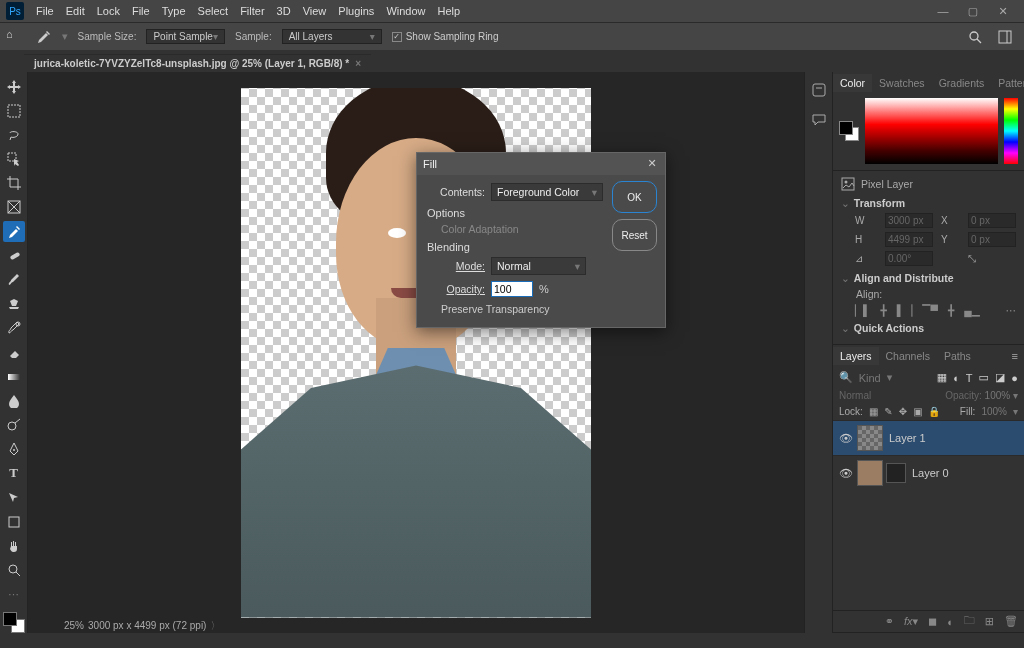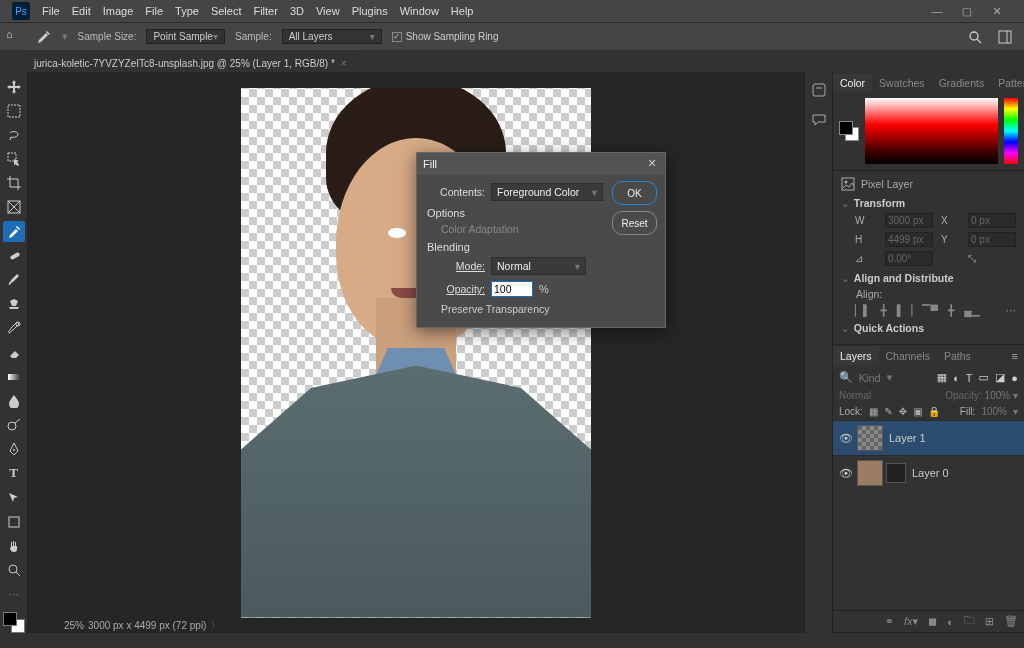--- a/index.html
+++ b/index.html
@@ -1,29 +1,29 @@
 <!DOCTYPE html>
 <html><head>
 <meta charset="utf-8">
 <style>
   * { box-sizing: border-box; margin: 0; padding: 0; font-family: "Segoe UI", Tahoma, sans-serif; }
   body { background:#323232; width:1024px; height:648px; overflow:hidden; font-size:11px; color:#ccc; }
-  .menubar { height:22px; background:#454545; display:flex; align-items:center; padding:0 12px; }
+  .menubar { height:22px; background:#454545; display:flex; align-items:center; padding:0 6px; }
   .menubar .ps { width:18px; height:18px; background:#001e36; color:#31a8ff; font-size:10px; display:flex; align-items:center; justify-content:center; margin-right:6px; border-radius:2px;}
   .menubar .menuitem { padding:2px 6px; color:#ddd; cursor:default; }
   .menubar .spacer { flex:1; }
   .menubar .winbtn { width:30px; text-align:center; color:#aaa; }
   .optbar { height:28px; background:#454545; border-top:1px solid #2a2a2a; display:flex; align-items:center; padding:0 6px; gap:10px; }
   .optbar .home { width:20px; height:18px; color:#ccc; }
   .optbar .dd { background:#333; border:1px solid #222; padding:1px 6px; font-size:10px; color:#ccc; min-width:70px; display:flex; align-items:center; justify-content:space-between; }
   .optbar .chk { display:flex; align-items:center; gap:4px; font-size:10px; color:#ccc;}
   .optbar .chkbox { width:10px; height:10px; border:1px solid #888; display:inline-flex; align-items:center; justify-content:center; font-size:8px;}
   .optbar .lbl { font-size:10px; color:#bbb; }
   .tabbar { height:22px; background:#323232; display:flex; align-items:flex-end; padding-left:24px;}
-  .tabbar .tab { background:#323232; border-top:1px solid #2a2a2a; padding:3px 10px; font-size:10px; color:#ccc; display:flex; align-items:center; gap:6px;}
+  .tabbar .tab { background:#323232; border-top:1px solid #2a2a2a; padding:3px 10px; font-size:10px; color:#ccc; display:flex; align-items:center; gap:6px;font-weight:bold;}
   .body { display:flex; height:561px; }
   .tools { width:28px; background:#323232; display:flex; flex-direction:column; align-items:center; padding-top:4px; gap:3px; border-right:1px solid #232323;}
   .tool { width:22px; height:22px; display:flex; align-items:center; justify-content:center; color:#ccc; border-radius:2px;}
   .tool.active { background:#1f6db6; color:#fff;}
   .swatch { width:22px; height:22px; position:relative; margin-top:4px;}
   .swatch .fg { position:absolute; width:14px; height:14px; background:#000; border:1px solid #777; top:0; left:0;}
   .swatch .bg { position:absolute; width:14px; height:14px; background:#fff; border:1px solid #777; bottom:0; right:0;}
   .canvasarea { flex:1; background:#262626; position:relative; display:flex; align-items:center; justify-content:center; }
   .doc { width:350px; height:530px; background:repeating-conic-gradient(#ccc 0% 25%,#fff 0% 50%) 0/16px 16px; position:relative; overflow:hidden;}
   .portrait { position:absolute; inset:0; }
@@ -35,21 +35,21 @@
   .portrait .eyeL { position:absolute; bottom:380px; left:42%; width:18px; height:10px; background:#fff; border-radius:50%;}
   .portrait .mouth { position:absolute; bottom:320px; left:50%; transform:translateX(-50%); width:50px; height:10px; background:#8a4b44; border-radius:0 0 20px 20px;}
   .dialog { position:absolute; top:80px; left:50%; width:250px; background:#4a4a4a; border:1px solid #666; box-shadow:0 4px 16px rgba(0,0,0,.5);}
   .dialog .titlebar { height:22px; background:#535353; display:flex; align-items:center; justify-content:space-between; padding:0 6px; color:#eee; font-size:11px;}
   .dialog .close { width:14px; height:14px; color:#ccc; text-align:center; cursor:default;}
   .dialog .content { padding:8px 10px 12px; }
   .dialog .row { display:flex; align-items:center; gap:6px; margin-bottom:6px;}
   .dialog .row label { width:58px; text-align:right; font-size:10.5px; color:#ddd;}
   .dialog .dd2 { flex:1; background:#3a3a3a; border:1px solid #2c2c2c; padding:2px 5px; font-size:10.5px; color:#eee; display:flex; justify-content:space-between; align-items:center;}
   .dialog .btns { position:absolute; right:8px; top:28px; display:flex; flex-direction:column; gap:6px;}
-  .dialog .btn { width:45px; height:24px; border:1px solid #888; border-radius:10px; background:#4a4a4a; color:#eee; font-size:10px; display:flex; align-items:center; justify-content:center;}
+  .dialog .btn { width:45px; height:32px; border:1px solid #888; border-radius:10px; background:#4a4a4a; color:#eee; font-size:10px; display:flex; align-items:center; justify-content:center;}
   .dialog .btn.ok { border-color:#2a84d2;}
   .dialog .section { font-size:11px; color:#ddd; margin:6px 0 4px; }
   .dialog .sub { margin-left:10px; color:#888; font-size:10.5px; display:flex; align-items:center; gap:4px;}
   .dialog input.num { width:42px; background:#fff; color:#000; border:1px solid #1a6bb8; font-size:10.5px; padding:1px 2px;}
   .rightstrip { width:28px; background:#323232; border-left:1px solid #222; display:flex; flex-direction:column; align-items:center; gap:14px; padding-top:10px;}
   .panels { width:192px; background:#323232; display:flex; flex-direction:column; border-left:1px solid #222;}
   .panel { border-bottom:1px solid #222;}
   .ptabs { display:flex; background:#323232; height:22px; align-items:center;}
   .ptab { padding:3px 7px; color:#888; font-size:10.5px;}
   .ptab.active { color:#eee; background:#383838;}
@@ -79,21 +79,21 @@
   svg { display:block; }
   .dim { color:#777;}
 </style>
 </head>
 <body>
 
 <div class="menubar">
   <div class="ps">Ps</div>
   <div class="menuitem">File</div>
   <div class="menuitem">Edit</div>
-  <div class="menuitem">Image</div>
+  <div class="menuitem">Lock</div>
   <div class="menuitem">File</div>
   <div class="menuitem">Type</div>
   <div class="menuitem">Select</div>
   <div class="menuitem">Filter</div>
   <div class="menuitem">3D</div>
   <div class="menuitem">View</div>
   <div class="menuitem">Plugins</div>
   <div class="menuitem">Window</div>
   <div class="menuitem">Help</div>
   <div class="spacer"></div>

